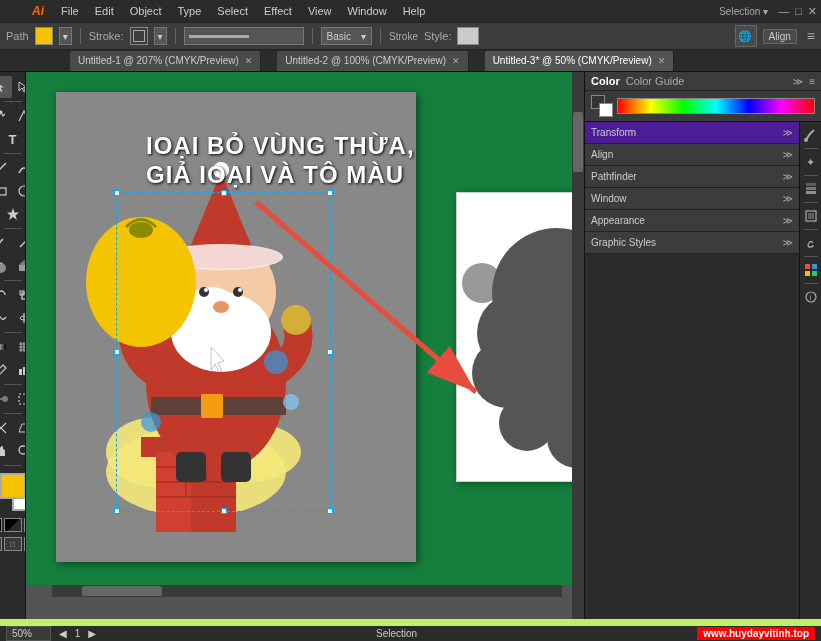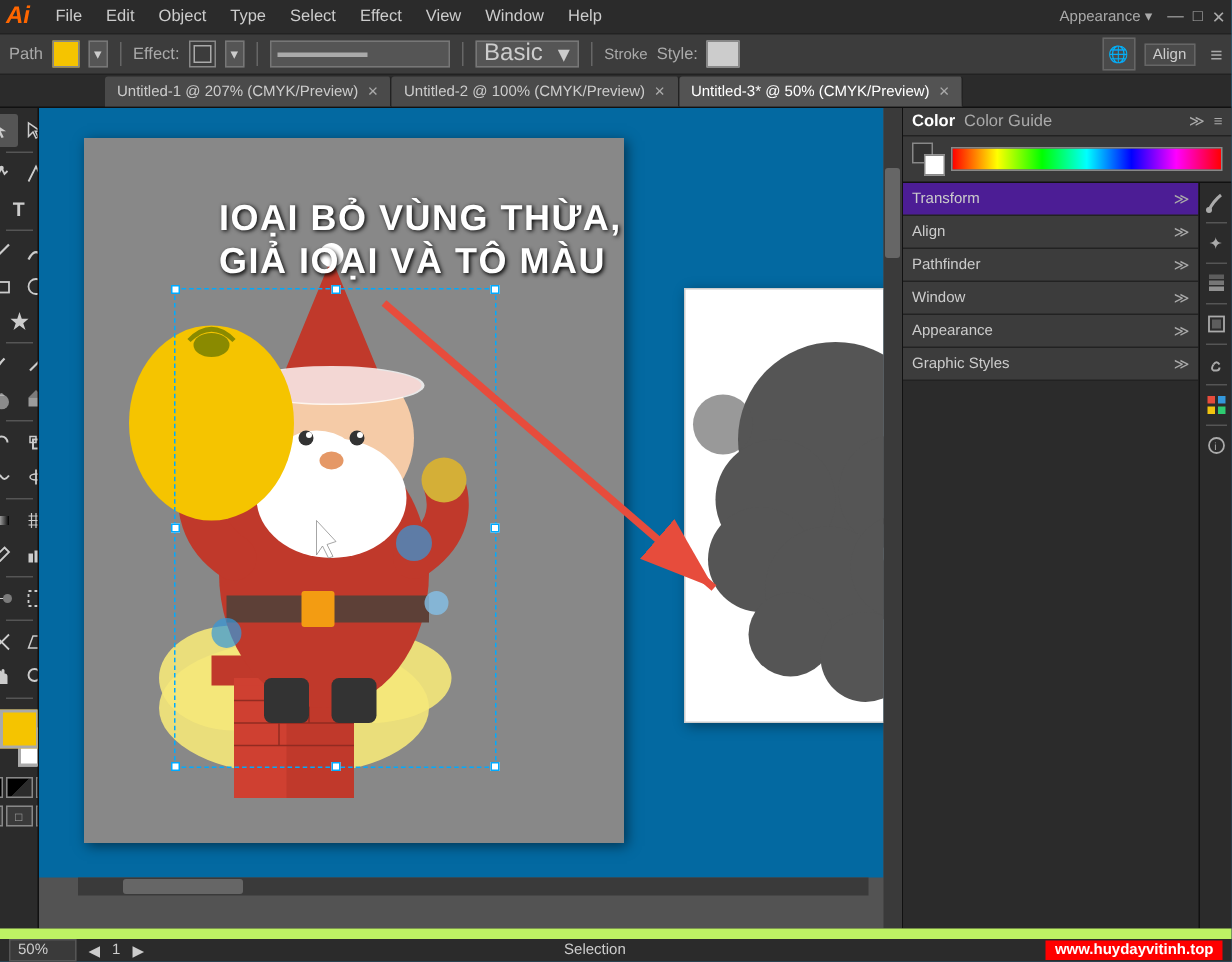--- a/index.html
+++ b/index.html
@@ -12,23 +12,24 @@
       display: flex;
       align-items: center;
       color: #ccc;
       font-size: 11px;
       gap: 2px;
       padding: 0 4px;
     }
     .menu-bar .app-icon {
       color: #ff6600;
       font-weight: bold;
-      font-size: 16px;
+      font-size: 12px;
       margin-right: 8px;
       font-style: italic;
+      margin-left: 28px;
     }
     .menu-item {
       padding: 2px 7px;
       cursor: pointer;
       border-radius: 2px;
     }
 
     
     .options-bar {
       height: 28px;
@@ -80,43 +81,44 @@
       padding: 1px 5px;
       background: #4a4a4a;
       border: 1px solid #666;
       cursor: pointer;
     }
     .separator { width: 1px; height: 16px; background: #666; margin: 0 2px; }
     .basic-dropdown {
       background: #555;
       border: 1px solid #777;
       color: #ccc;
-      font-size: 16px;
+      font-size: 10px;
       padding: 1px 5px;
       height: 18px;
       display: flex;
       align-items: center;
       cursor: pointer;
       gap: 10px;
     }
     .opacity-label { color: #aaa; font-size: 10px; }
     .style-swatch {
       width: 22px; height: 18px;
       background: #ccc;
       border: 1px solid #888;
     }
 
     
     .tab-bar {
       height: 22px;
       background: #2b2b2b;
       display: flex;
-      align-items: flex-end;
+      align-items: center;
       border-bottom: 1px solid #111;
       padding-left: 70px;
+      gap: 16px;
     }
     .tab {
       height: 20px;
       padding: 0 8px;
       background: #4a4a4a;
       color: #ccc;
       font-size: 10px;
       display: flex;
       align-items: center;
       gap: 6px;
@@ -332,32 +334,32 @@
   <span class="menu-item">File</span>
   <span class="menu-item">Edit</span>
   <span class="menu-item">Object</span>
   <span class="menu-item">Type</span>
   <span class="menu-item">Select</span>
   <span class="menu-item">Effect</span>
   <span class="menu-item">View</span>
   <span class="menu-item">Window</span>
   <span class="menu-item">Help</span>
   <div style="flex:1"></div>
-  <span style="color:#aaa; font-size:10px;">Appearance ▾</span>
+  <span style="color:#aaa; font-size:10px;">Selection ▾</span>
   <span style="margin-left:8px; color:#aaa;">—</span>
   <span style="color:#aaa; margin-left:4px;">□</span>
   <span style="color:#aaa; margin-left:4px;">✕</span>
 </div>
 
 <div class="options-bar">
   <span class="label">Path</span>
   <div class="color-swatch-yellow"></div>
   <div class="options-dropdown">▾</div>
   <div class="separator"></div>
-  <span class="label">Effect:</span>
+  <span class="label">Stroke:</span>
   <div class="stroke-swatch"></div>
   <div class="options-dropdown">▾</div>
   <div class="separator"></div>
   <div style="width:120px; height:18px; background:#555; border:1px solid #777; display:flex; align-items:center; padding:0 4px;">
     <div style="width:60px; height:3px; background:#aaa; margin-right:4px;"></div>
   </div>
   <div class="separator"></div>
   <div class="basic-dropdown">
     <span>Basic</span>▾
   </div>
@@ -607,21 +609,21 @@
 
     <div style="display:flex; gap:2px; margin-top:4px;">
       <div style="width:18px;height:14px;background:#3a3a3a;border:1px solid #888;cursor:pointer;display:flex;align-items:center;justify-content:center;color:#aaa;font-size:8px;">▣</div>
       <div style="width:18px;height:14px;background:#3a3a3a;border:1px solid #888;cursor:pointer;display:flex;align-items:center;justify-content:center;color:#aaa;font-size:8px;">□</div>
       <div style="width:18px;height:14px;background:#3a3a3a;border:1px solid #888;cursor:pointer;display:flex;align-items:center;justify-content:center;color:#aaa;font-size:8px;">■</div>
     </div>
   </div>
 
   <div class="canvas-area">
 
-    <div style="position:absolute; top:0; left:0; right:12px; bottom:34px; background:#0369a1; overflow:hidden;">
+    <div style="position:absolute; top:0; left:0; right:12px; bottom:34px; background:#15803d; overflow:hidden;">
 
       <div style="position:absolute; top:20px; left:30px; width:360px; height:470px; background:#888; box-shadow:2px 2px 8px rgba(0,0,0,0.5);">
 
         <svg width="360" height="470" style="position:absolute;top:0;left:0;">
 
           <ellipse cx="140" cy="380" rx="90" ry="45" fill="#f5e87a" opacity="0.9"></ellipse>
           <ellipse cx="100" cy="360" rx="50" ry="35" fill="#f5e87a" opacity="0.9"></ellipse>
           <ellipse cx="190" cy="360" rx="55" ry="30" fill="#f5e87a" opacity="0.9"></ellipse>
 
           <rect x="100" y="360" width="80" height="80" fill="#c0392b"></rect>
@@ -734,21 +736,21 @@
 
     <div class="v-scrollbar">
       <div class="v-scroll-thumb"></div>
     </div>
 
     <div class="h-scrollbar">
       <div class="h-scroll-thumb"></div>
     </div>
   </div>
 
-  <div style="display:flex; flex-direction:column; width:220px; background:#2b2b2b; border-left:1px solid #111;">
+  <div style="display:flex; flex-direction:column; width:237px; background:#2b2b2b; border-left:1px solid #111;">
 
     <div style="background:#3a3a3a; border-bottom:1px solid #111;">
       <div style="display:flex; align-items:center; padding:3px 6px; background:#3c3c3c; border-bottom:1px solid #222; gap:6px;">
         <span style="color:#fff; font-size:11px; font-weight:bold; cursor:pointer;">Color</span>
         <span style="color:#aaa; font-size:11px; cursor:pointer;">Color Guide</span>
         <div style="flex:1;"></div>
         <span style="color:#aaa; font-size:10px; cursor:pointer;">≫</span>
         <span style="color:#aaa; font-size:10px; cursor:pointer;">≡</span>
       </div>
 

